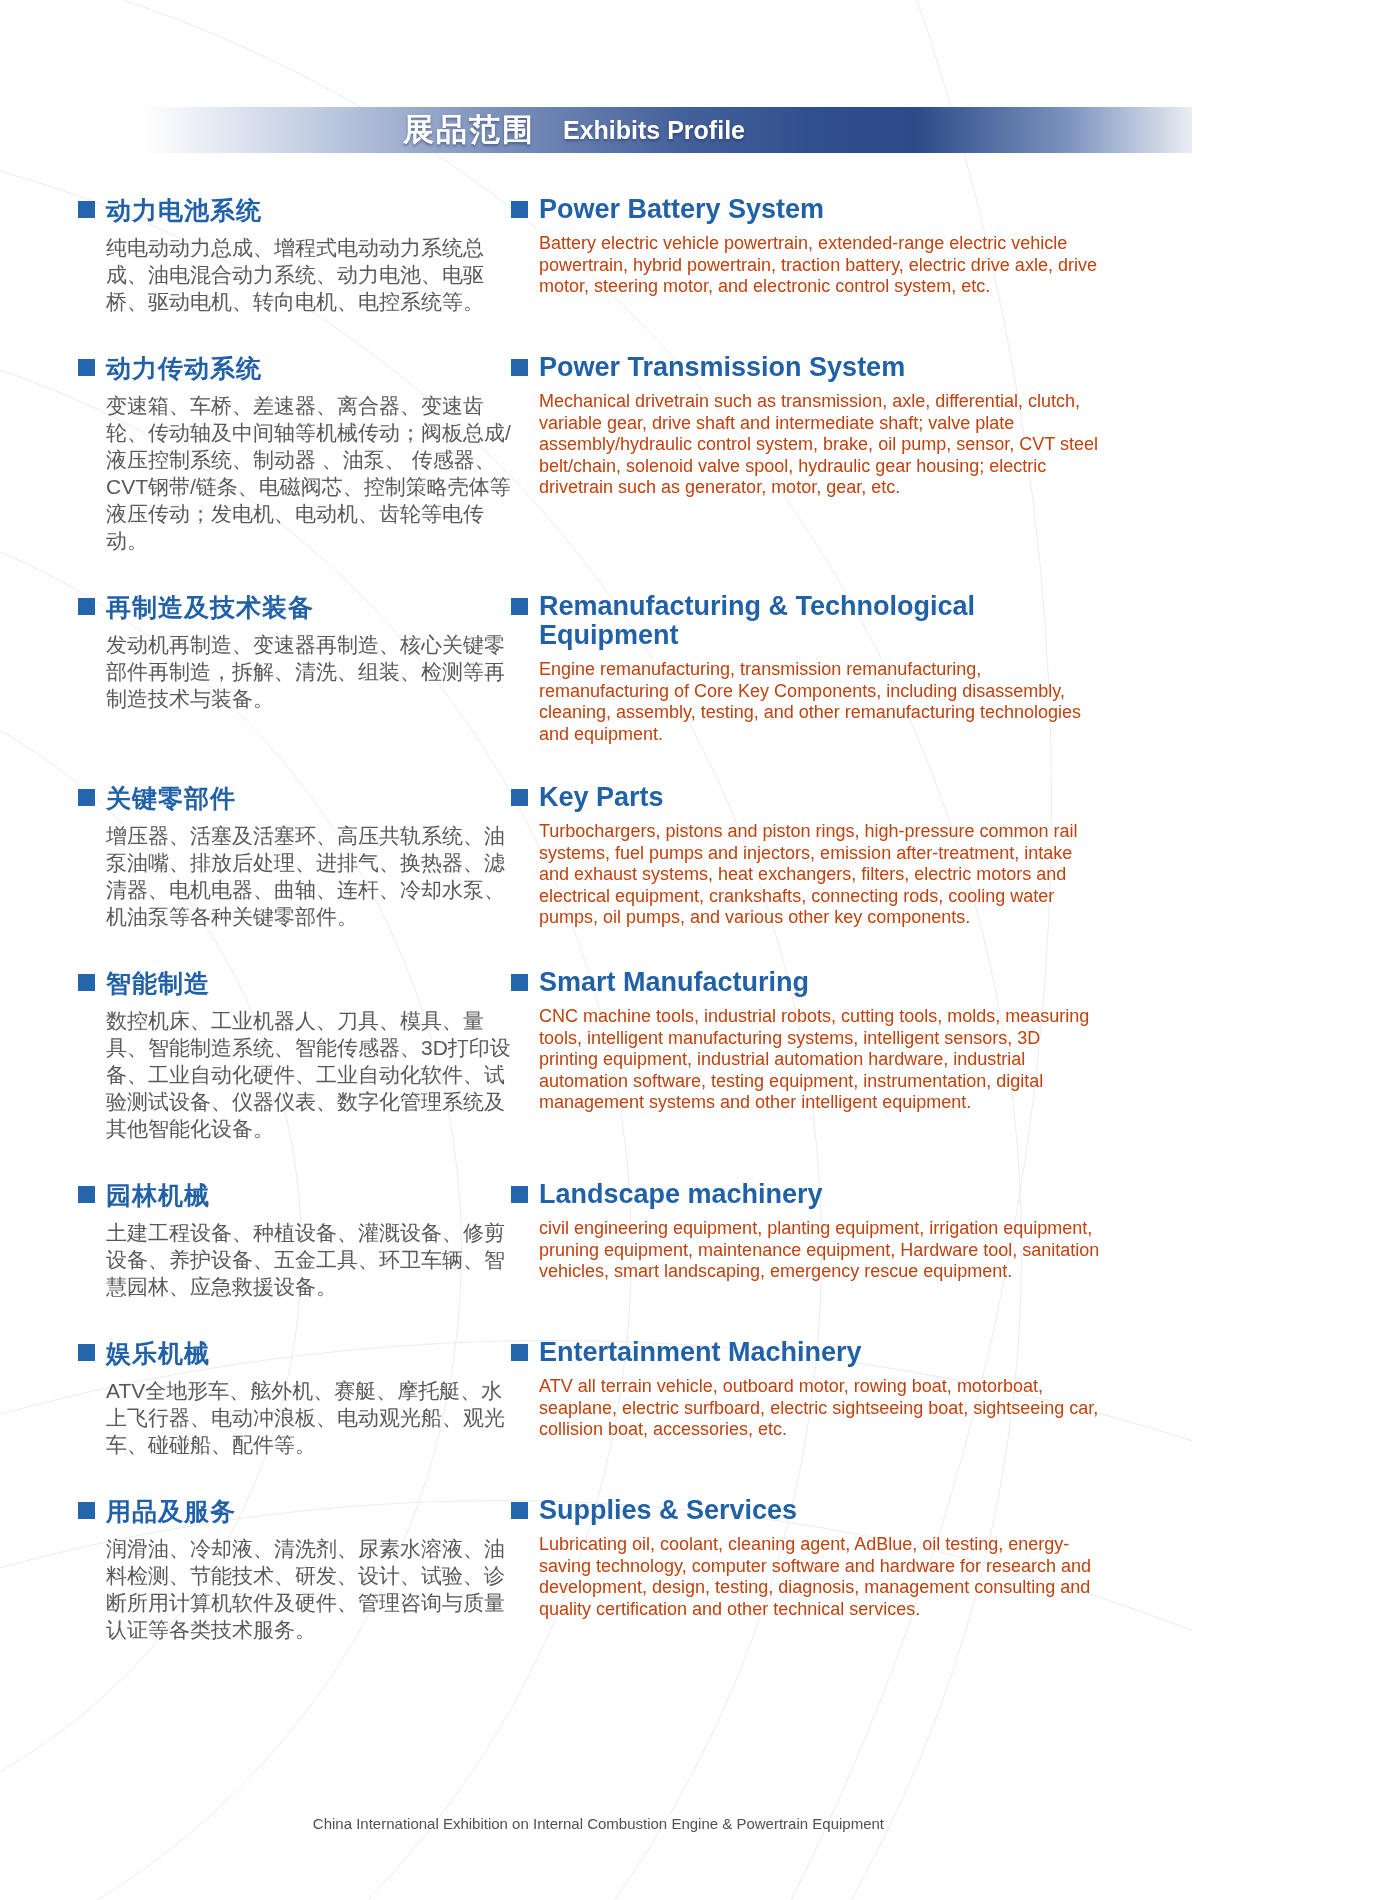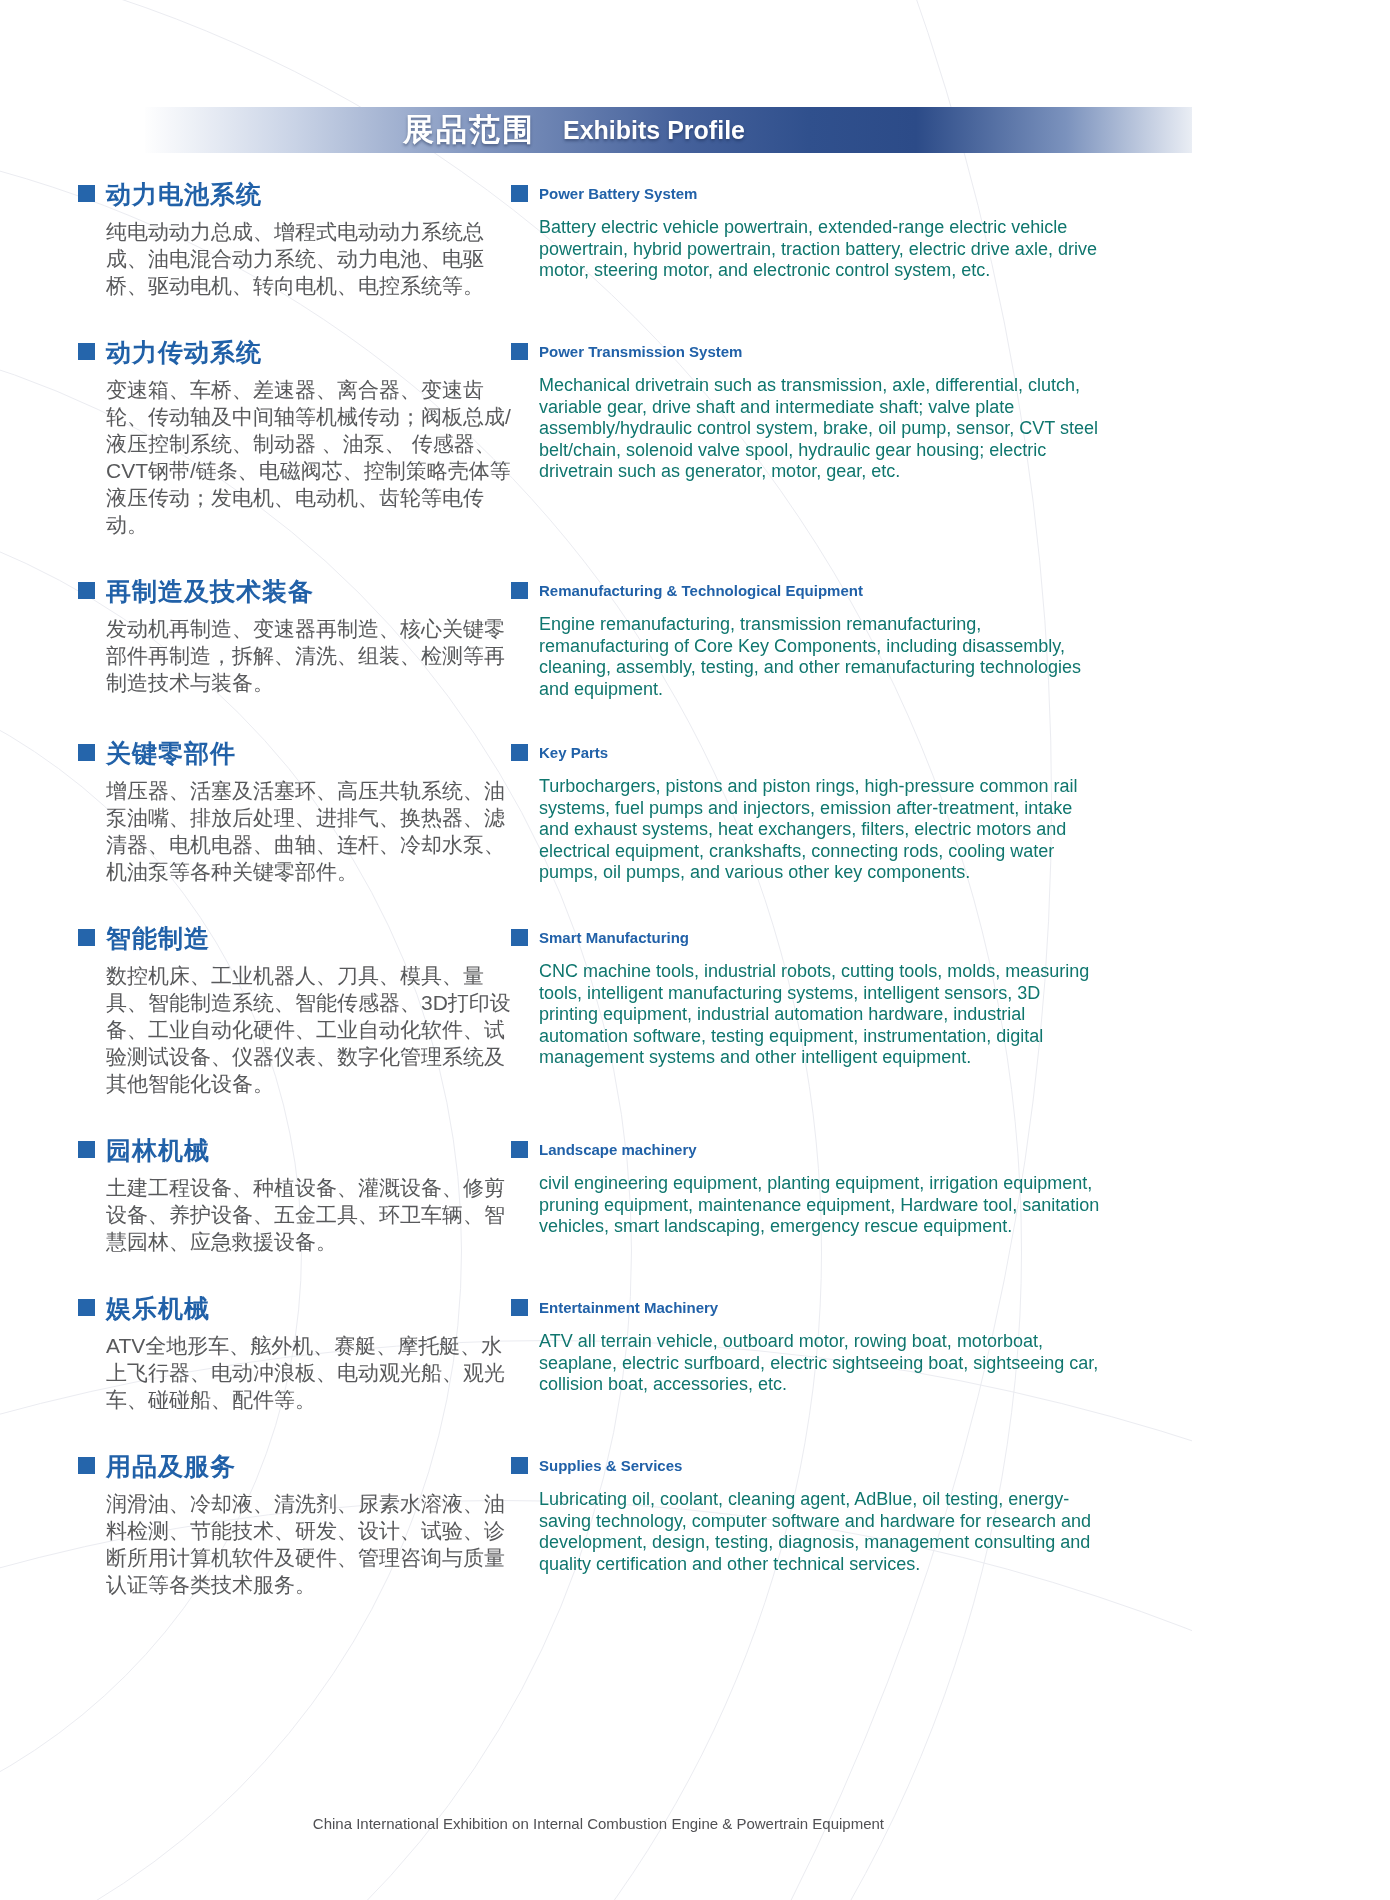--- a/index.html
+++ b/index.html
@@ -16,31 +16,31 @@
     display:flex; align-items:center; padding-left:258px; box-sizing:border-box;
     background:linear-gradient(90deg,
       rgba(244,246,250,0.1) 0%, #c9d3e6 14%, #7e93bd 32%, #45619b 50%,
       #30508d 62%, #2c4b88 72%, #7b92bd 86%, rgba(255,255,255,0) 100%);
   }
   .banner-cn { font-size:31px; font-weight:bold; color:#ffffff; letter-spacing:2px;
     text-shadow:0 2px 3px rgba(20,35,70,0.45); }
   .banner-en { font-size:25px; font-weight:bold; color:#ffffff; margin-left:28px;
     text-shadow:0 2px 3px rgba(20,35,70,0.45); }
   
-  .content { position:absolute; left:78px; top:179px; width:1032px;
+  .content { position:absolute; left:78px; top:195px; width:1032px;
     display:flex; flex-direction:column; gap:38px; }
   .row { display:flex; }
   .col-cn { width:433px; flex:none; }
   .col-en { flex:1; }
   .sec-head { display:flex; align-items:flex-start; margin-bottom:9px; }
   .bullet { width:17px; height:17px; background:#2565ab; margin-top:6px; flex:none; }
   .title-cn { font-size:25px; font-weight:bold; color:#2161a8; letter-spacing:1px; margin-left:11px; line-height:30px; }
-  .title-en { font-size:15px; font-weight:bold; color:#2161a8; margin-left:11px; line-height:29px; }
+  .title-en { font-size:27px; font-weight:bold; color:#2161a8; margin-left:11px; line-height:29px; }
   .body-cn { margin:0 0 0 28px; font-size:21px; line-height:27px; color:#58595b; }
-  .body-en { margin:0 0 0 28px; font-size:18px; line-height:21.5px; color:#0f766e; width:565px; }
+  .body-en { margin:0 0 0 28px; font-size:18px; line-height:21.5px; color:#c2410c; width:565px; }
   
   .footer { position:absolute; right:308px; bottom:68px; text-align:left; }
   .footer-cn { font-size:23px; color:#454547; letter-spacing:0.5px; }
   .footer-en { font-size:15px; color:#505053; margin-top:14px; }
 </style>
 </head>
 <body>
 
 <div class="page">
 

